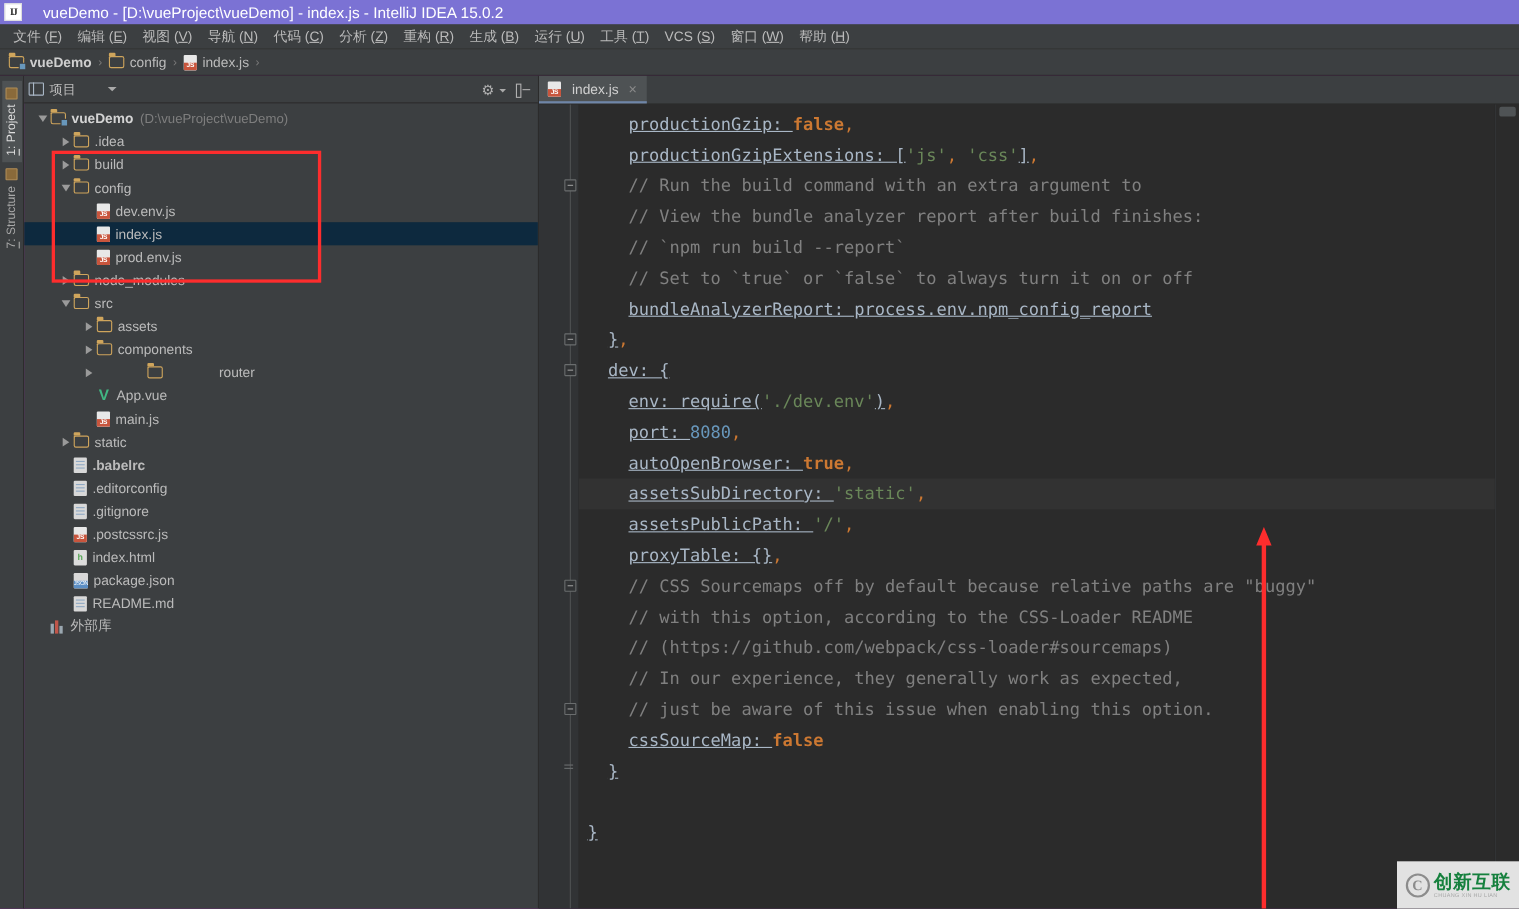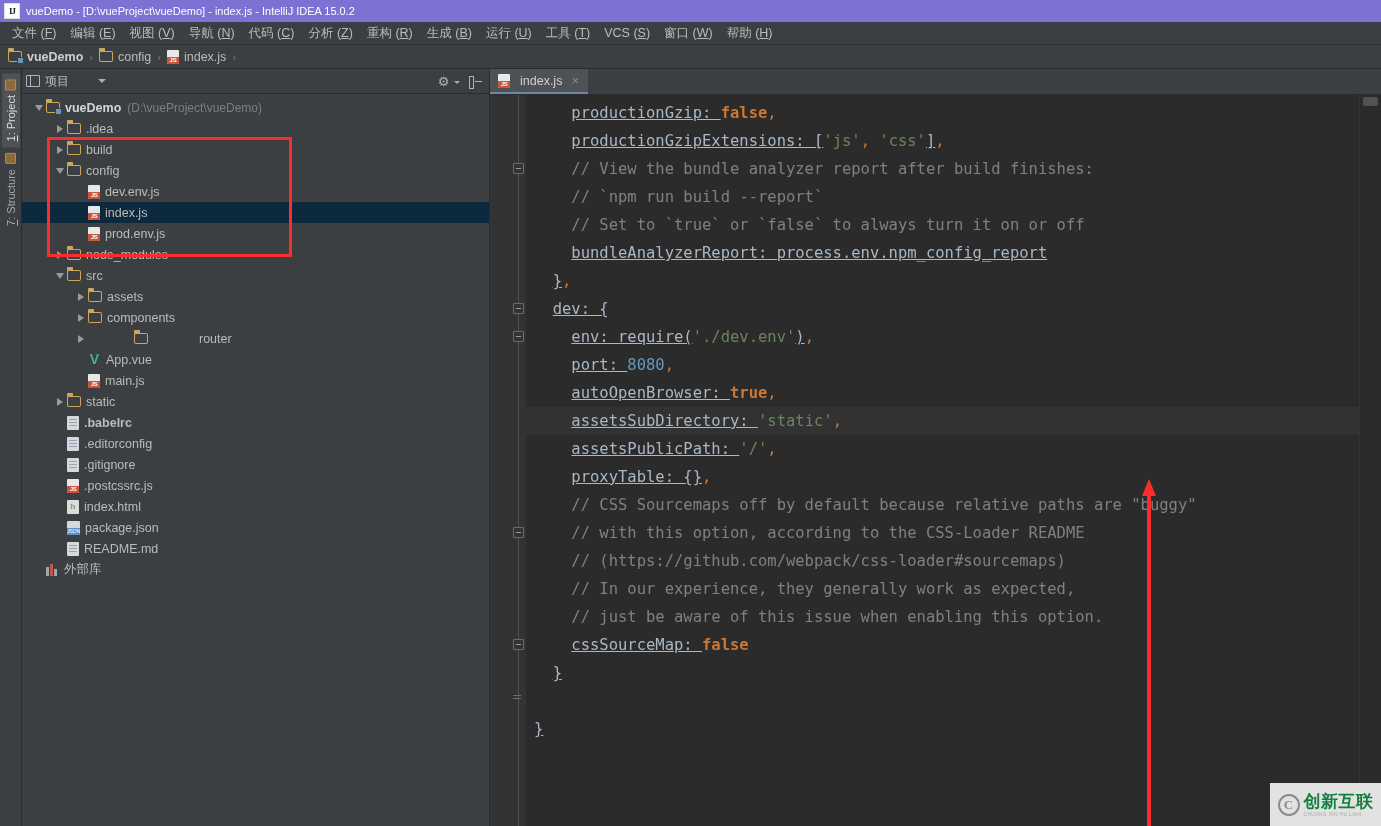--- a/index.html
+++ b/index.html
@@ -25,22 +25,23 @@
     color: #1f1f1f;
     font-size: 9px; font-weight: bold;
     display: flex; align-items: center; justify-content: center;
     font-family: "Liberation Serif", serif;
     letter-spacing: -1px;
     border: 1px solid #dddddd;
     margin-right: 6px;
   }
   #title-bar .title-text {
     color: #ffffff;
-    font-size: 11px;
+    font-size: 14px;
     white-space: nowrap;
+    margin-left: 13px;
   }
 
   
   #menu-bar {
     height: 23px;
     background: #3c3f41;
     display: flex; align-items: center;
     padding-left: 5px;
     border-bottom: 1px solid #323232;
   }
@@ -589,20 +590,21 @@
           <div class="fold-mark" style="top:208px"></div>
           <div class="fold-mark" style="top:236px"></div>
           <div class="fold-mark" style="top:432px"></div>
           <div class="fold-mark" style="top:544px"></div>
           <div class="fold-mark endcap" style="top:600px"></div>
         </div>
       </div>
       <div id="code">
           <div class="cline"><span>    </span><span class="tok-plain">productionGzip: </span><span class="tok-kw">false</span><span class="tok-punc">,</span></div>
           <div class="cline"><span>    </span><span class="tok-plain">productionGzipExtensions: [</span><span class="tok-str">'js'</span><span class="tok-punc">, </span><span class="tok-str">'css'</span><span class="tok-plain">]</span><span class="tok-punc">,</span></div>
+          <div class="cline"><span>    </span><span class="tok-cmt">// Run the build command with an extra argument to</span></div>
           <div class="cline"><span>    </span><span class="tok-cmt">// View the bundle analyzer report after build finishes:</span></div>
           <div class="cline"><span>    </span><span class="tok-cmt">// `npm run build --report`</span></div>
           <div class="cline"><span>    </span><span class="tok-cmt">// Set to `true` or `false` to always turn it on or off</span></div>
           <div class="cline"><span>    </span><span class="tok-plain">bundleAnalyzerReport: process.env.npm_config_report</span></div>
           <div class="cline"><span>  </span><span class="tok-plain">}</span><span class="tok-punc">,</span></div>
           <div class="cline"><span>  </span><span class="tok-plain">dev: {</span></div>
           <div class="cline"><span>    </span><span class="tok-plain">env: require(</span><span class="tok-str">'./dev.env'</span><span class="tok-plain">)</span><span class="tok-punc">,</span></div>
           <div class="cline"><span>    </span><span class="tok-plain">port: </span><span class="tok-num">8080</span><span class="tok-punc">,</span></div>
           <div class="cline"><span>    </span><span class="tok-plain">autoOpenBrowser: </span><span class="tok-kw">true</span><span class="tok-punc">,</span></div>
           <div class="cline caretline"><span>    </span><span class="tok-plain">assetsSubDirectory: </span><span class="tok-str">'static'</span><span class="tok-punc">,</span></div>

